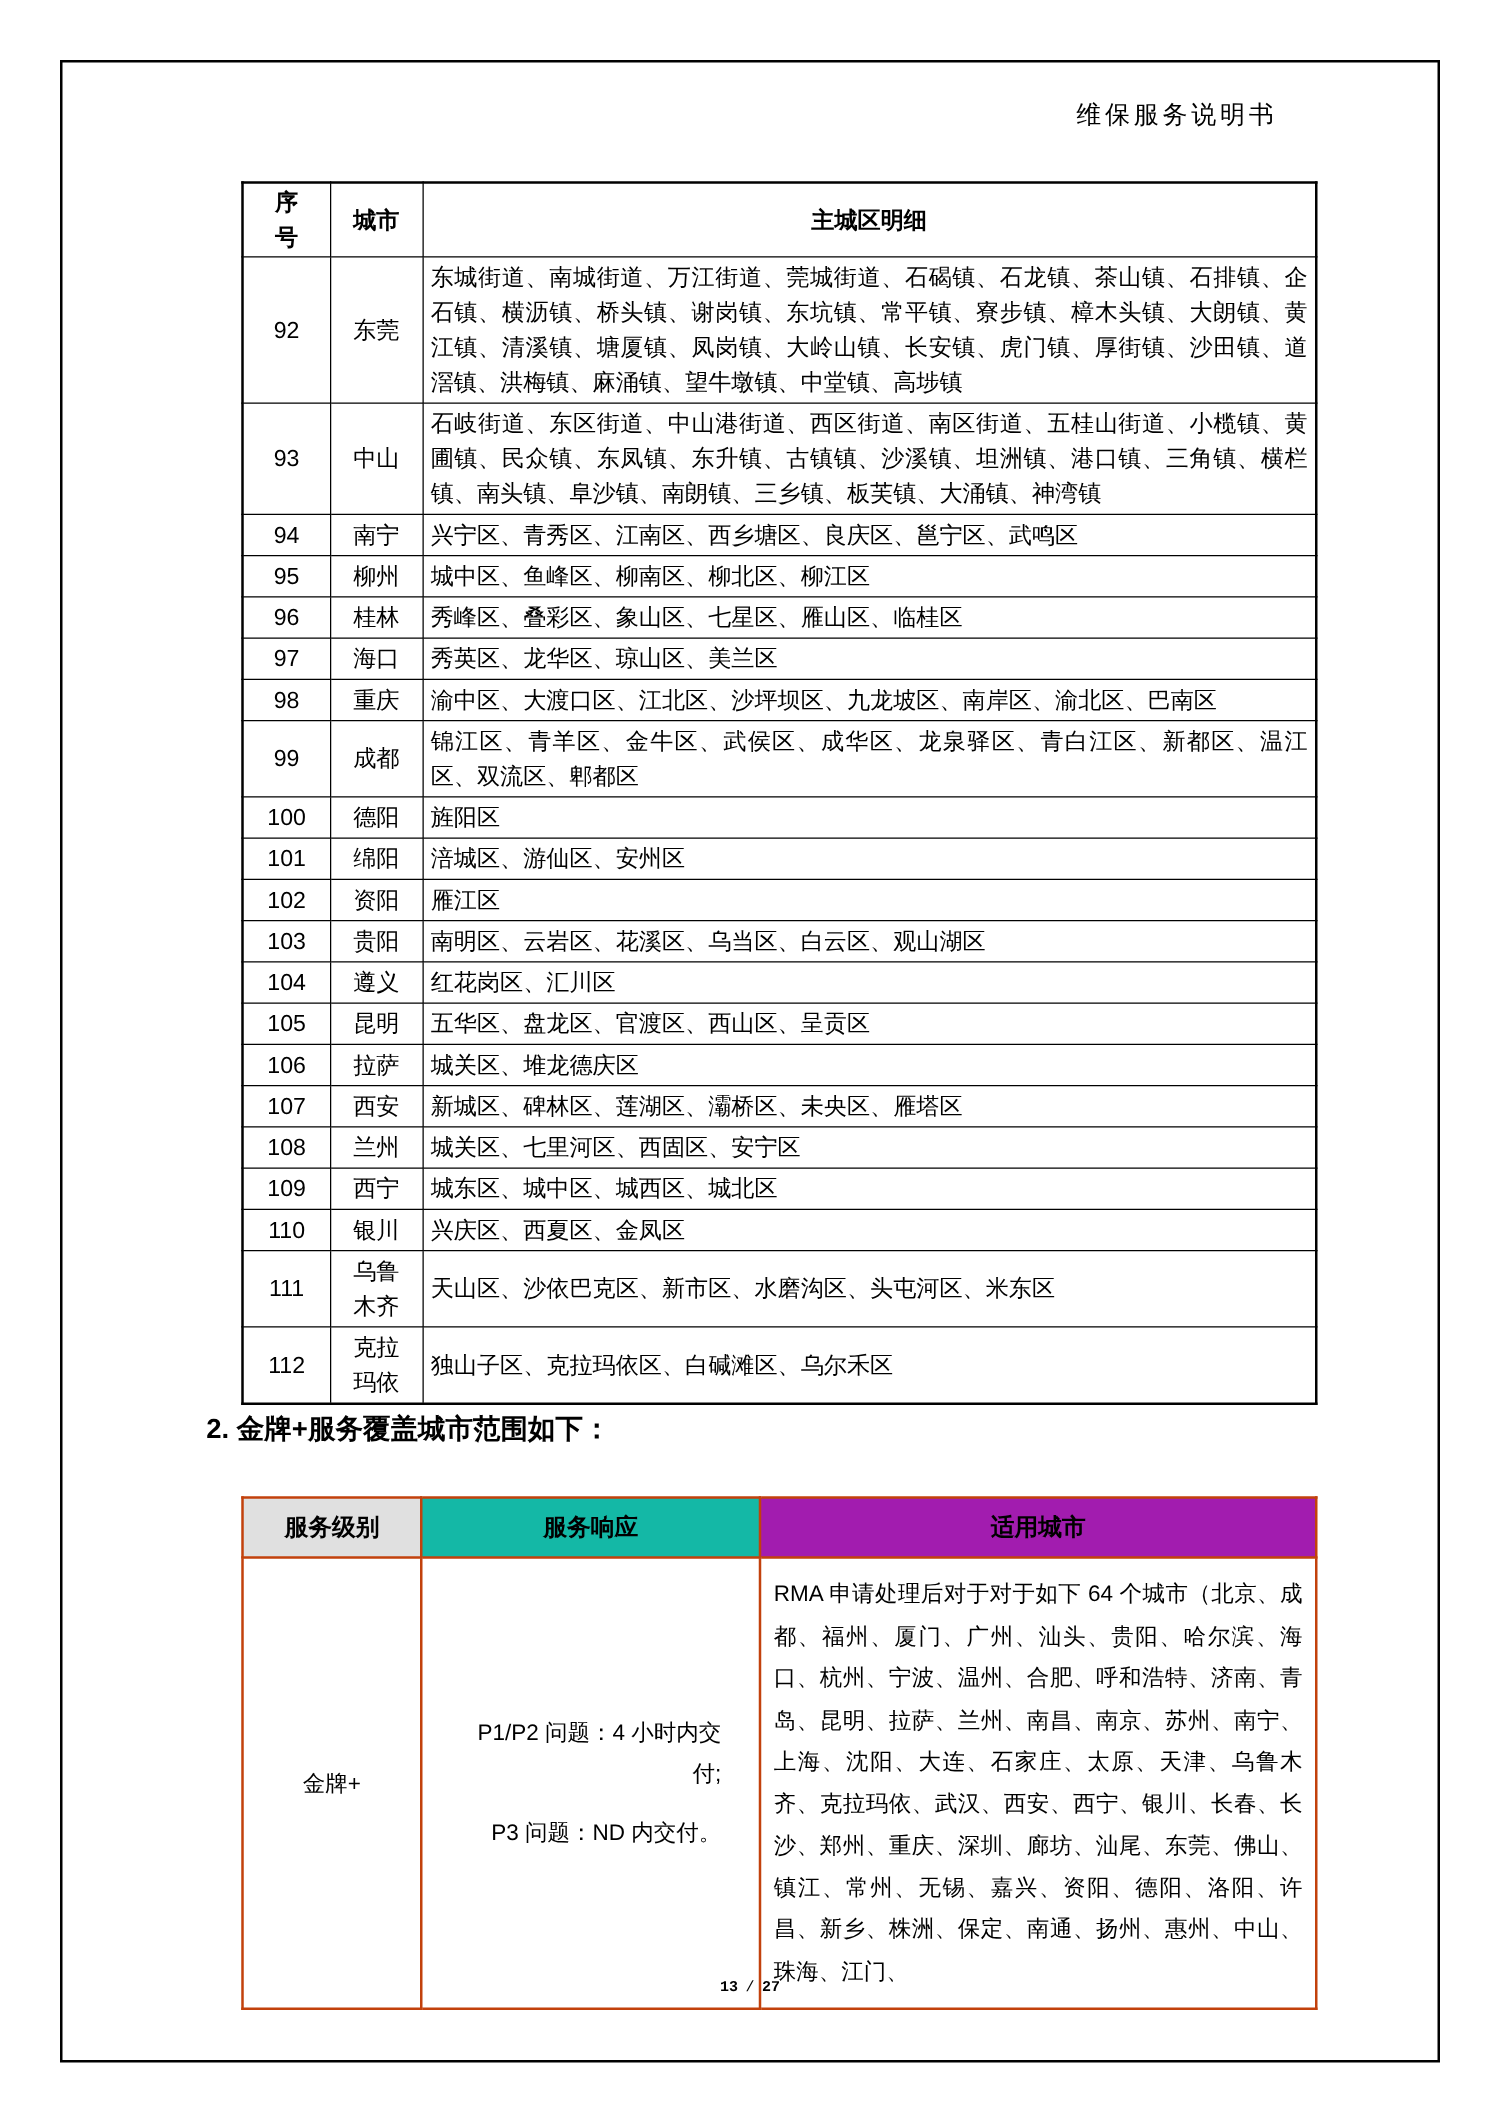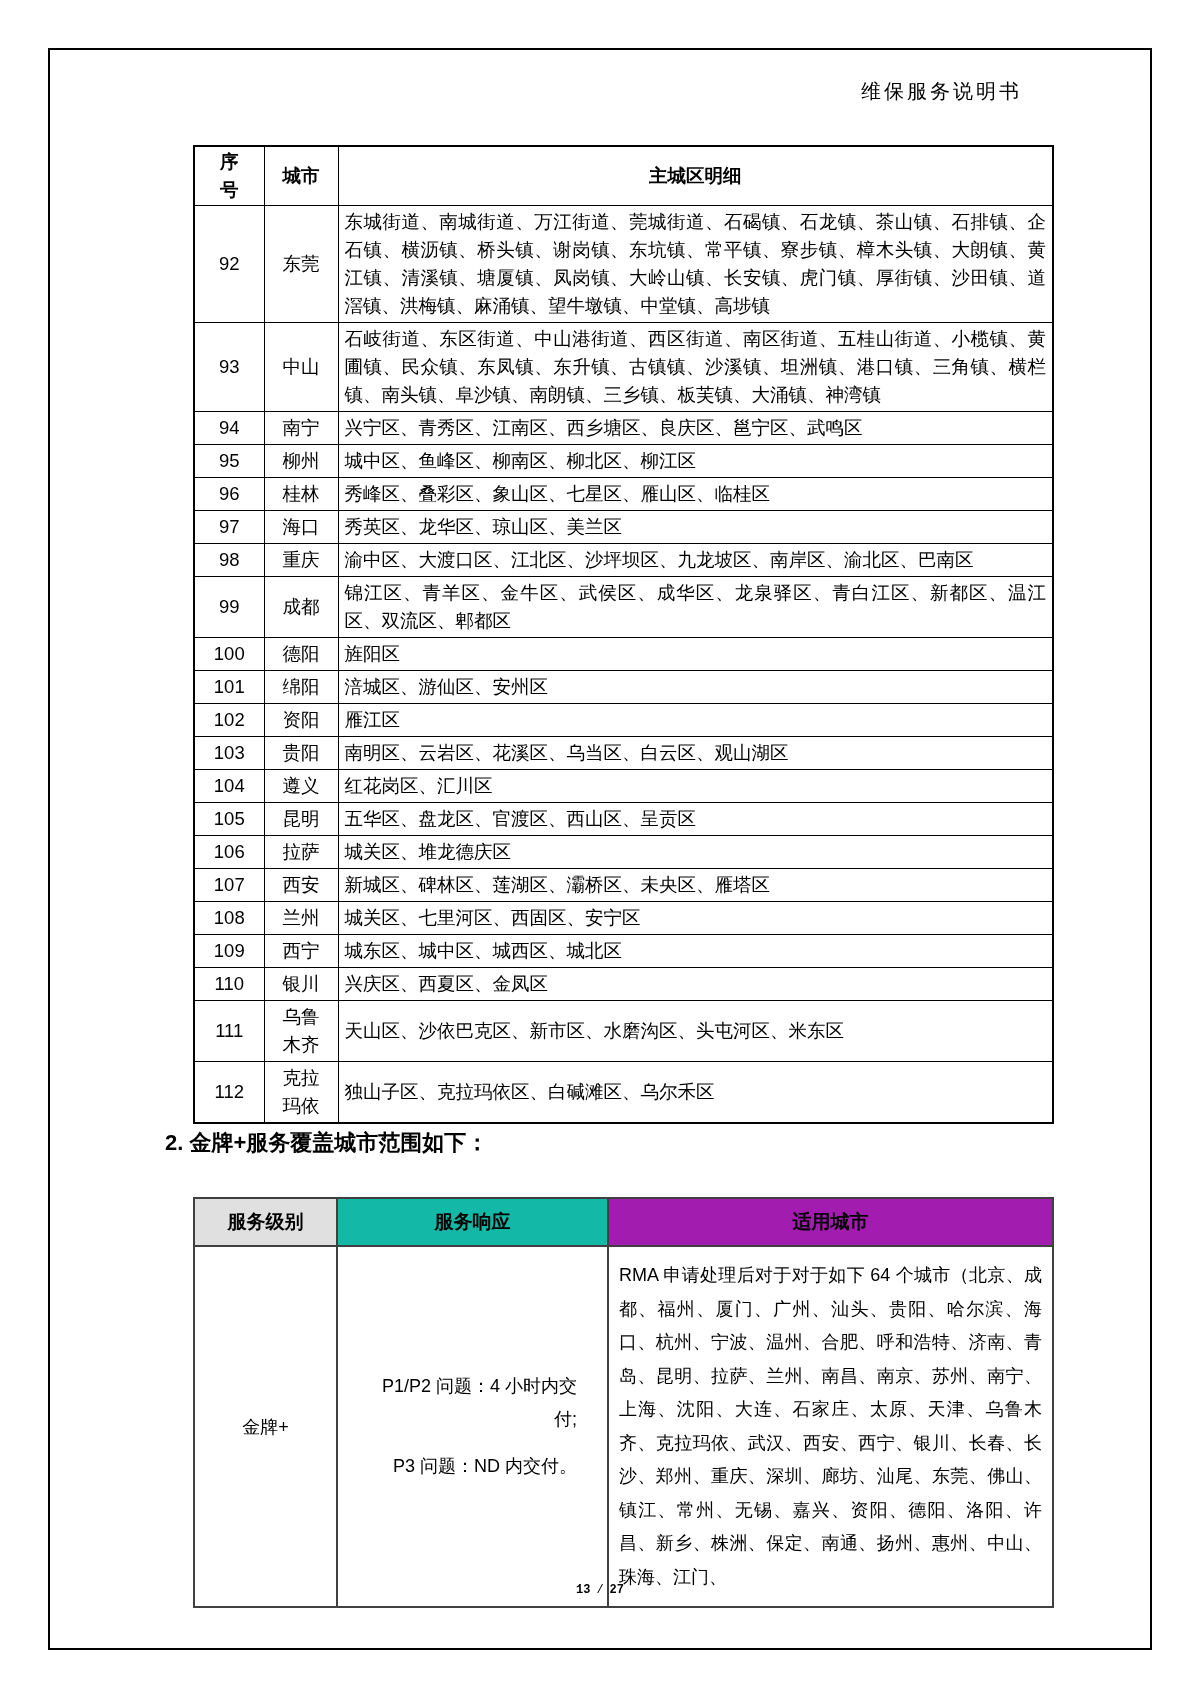--- a/index.html
+++ b/index.html
@@ -38,21 +38,21 @@
   .section-heading {
     position: absolute; left: 165px; top: 1126px; margin: 0;
     font-size: 22px; font-weight: bold; line-height: 34px;
   }
   
   .service-table {
     position: absolute; left: 193px; top: 1197px; width: 859px;
     border: 2px solid #000; font-size: 18px;
   }
   .service-table th, .service-table td {
-    border: 2px solid #404040; vertical-align: middle;
+    border: 2px solid #c2410c; vertical-align: middle;
   }
   .service-table th {
     height: 44px; font-size: 19px; font-weight: bold; text-align: center;
   }
   .service-table td.col-level { text-align: center; }
   .service-table td.col-response { text-align: right; padding: 0 30px; line-height: 33px; }
   .service-table td.col-response p { margin: 0 0 14px 0; }
   .service-table td.col-response p:last-child { margin-bottom: 0; }
   .service-table td.col-cities {
     text-align: justify; padding: 12px 10px; line-height: 33.5px; vertical-align: top;

